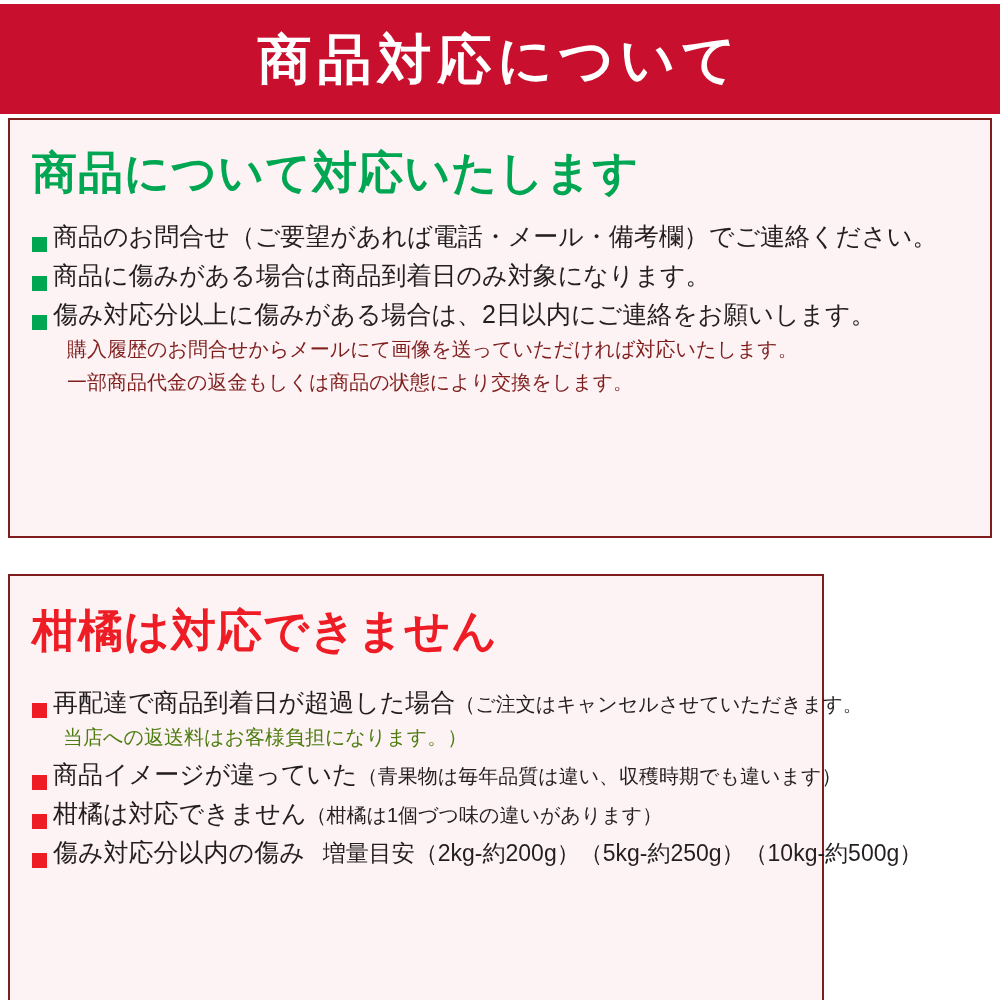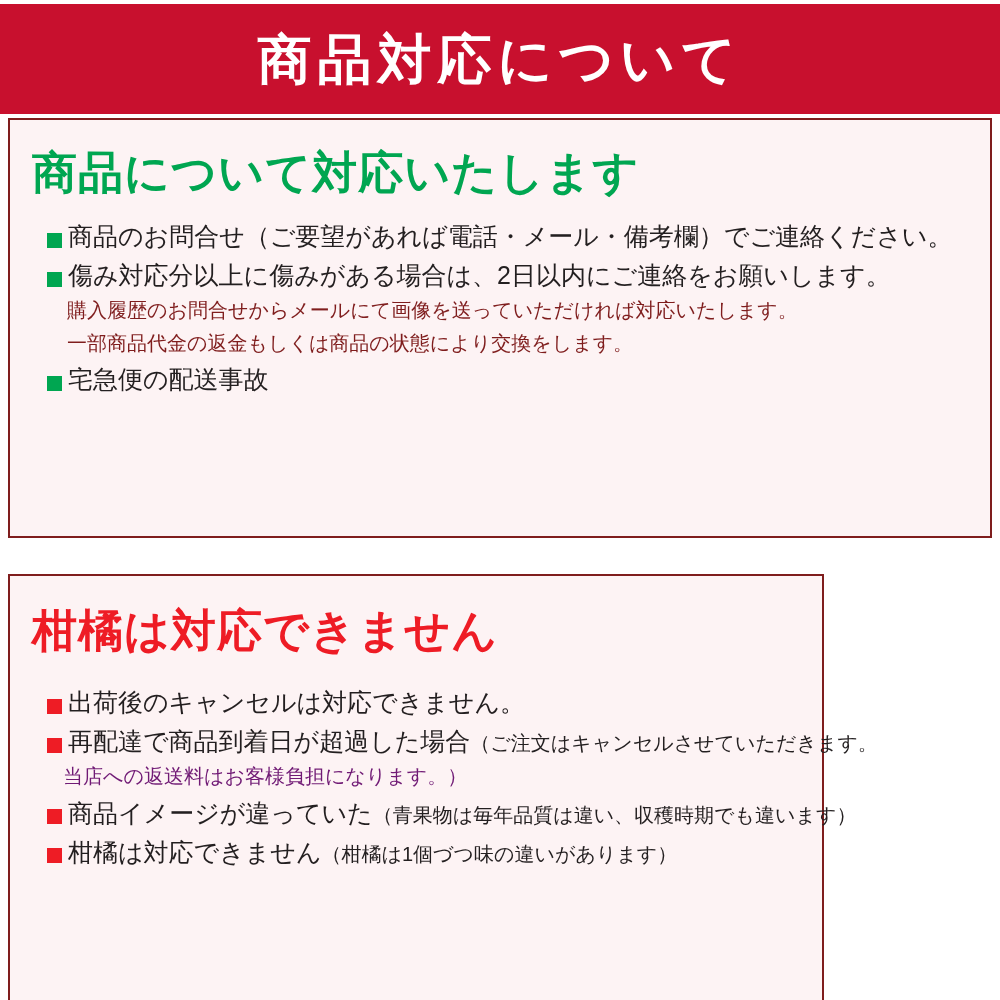--- a/index.html
+++ b/index.html
@@ -86,24 +86,23 @@
   .list {
     position: absolute;
     left: 22px;
     right: 18px;
   }
   .list-green { top: 100px; }
   .list-red   { top: 110px; }
 
   .item {
     display: flex;
-    align-items: center;
+    align-items: flex-end;
     margin-bottom: 7px;
     color: #231f20;
-    margin-left: 15px;
   }
   .item-green { font-size: 25px; line-height: 1.28; }
   .item-red   { font-size: 25px; line-height: 1.28; }
 
   .bullet {
     flex: 0 0 auto;
     width: 15px;
     height: 15px;
     margin-top: 8px;
     margin-right: 6px;
@@ -128,21 +127,21 @@
     font-size: 20px;
     line-height: 1.28;
   }
   .indent-line .item-text {
     padding-left: 14px;
   }
   .continuation {
     display: flex;
     align-items: flex-start;
     margin-bottom: 7px;
-    color: #701a75;
+    color: #4d7c0f;
     font-size: 20px;
     line-height: 1.28;
   }
   .continuation .item-text {
     padding-left: 10px;
   }
   .inline-note {
     font-size: 20px;
   }
   .measure-note {
@@ -162,56 +161,50 @@
   <div class="panel panel-green">
     <div class="panel-heading heading-green">商品について対応いたします</div>
 
     <div class="list list-green">
 
       <div class="item item-green">
         <span class="bullet bullet-green"></span>
         <span class="item-text">商品のお問合せ（ご要望があれば電話・メール・備考欄）でご連絡ください。</span>
       </div>
 
+      <div class="item item-green">
+        <span class="bullet bullet-green"></span>
+        <span class="item-text">商品に傷みがある場合は商品到着日のみ対象になります。</span>
+      </div>
 
 
       <div class="item item-green">
         <span class="bullet bullet-green"></span>
         <span class="item-text">傷み対応分以上に傷みがある場合は、2日以内にご連絡をお願いします。</span>
       </div>
 
       <div class="indent-line">
         <span class="bullet-spacer"></span>
         <span class="item-text">購入履歴のお問合せからメールにて画像を送っていただければ対応いたします。</span>
       </div>
 
       <div class="indent-line">
         <span class="bullet-spacer"></span>
         <span class="item-text">一部商品代金の返金もしくは商品の状態により交換をします。</span>
       </div>
 
-      <div class="item item-green">
-        <span class="bullet bullet-green"></span>
-        <span class="item-text">宅急便の配送事故</span>
-      </div>
 
     </div>
   </div>
 
   <div class="panel panel-red">
     <div class="panel-heading heading-red">柑橘は対応できません</div>
 
     <div class="list list-red">
 
-      <div class="item item-red">
-        <span class="bullet bullet-red"></span>
-        <span class="item-text">
-          <span>出荷後のキャンセルは対応できません。</span>
-        </span>
-      </div>
 
 
       <div class="item item-red">
         <span class="bullet bullet-red"></span>
         <span class="item-text">
           <span>再配達で商品到着日が超過した場合</span><span class="inline-note">（ご注文はキャンセルさせていただきます。</span>
         </span>
       </div>
 
       <div class="continuation">
@@ -226,17 +219,23 @@
         </span>
       </div>
 
       <div class="item item-red">
         <span class="bullet bullet-red"></span>
         <span class="item-text">
           <span>柑橘は対応できません</span><span class="inline-note">（柑橘は1個づつ味の違いがあります）</span>
         </span>
       </div>
 
+      <div class="item item-red">
+        <span class="bullet bullet-red"></span>
+        <span class="item-text">
+          <span>傷み対応分以内の傷み</span><span class="measure-note">増量目安（2kg-約200g）（5kg-約250g）（10kg-約500g）</span>
+        </span>
+      </div>
 
     </div>
   </div>
 
 </div>
 
 </body></html>

